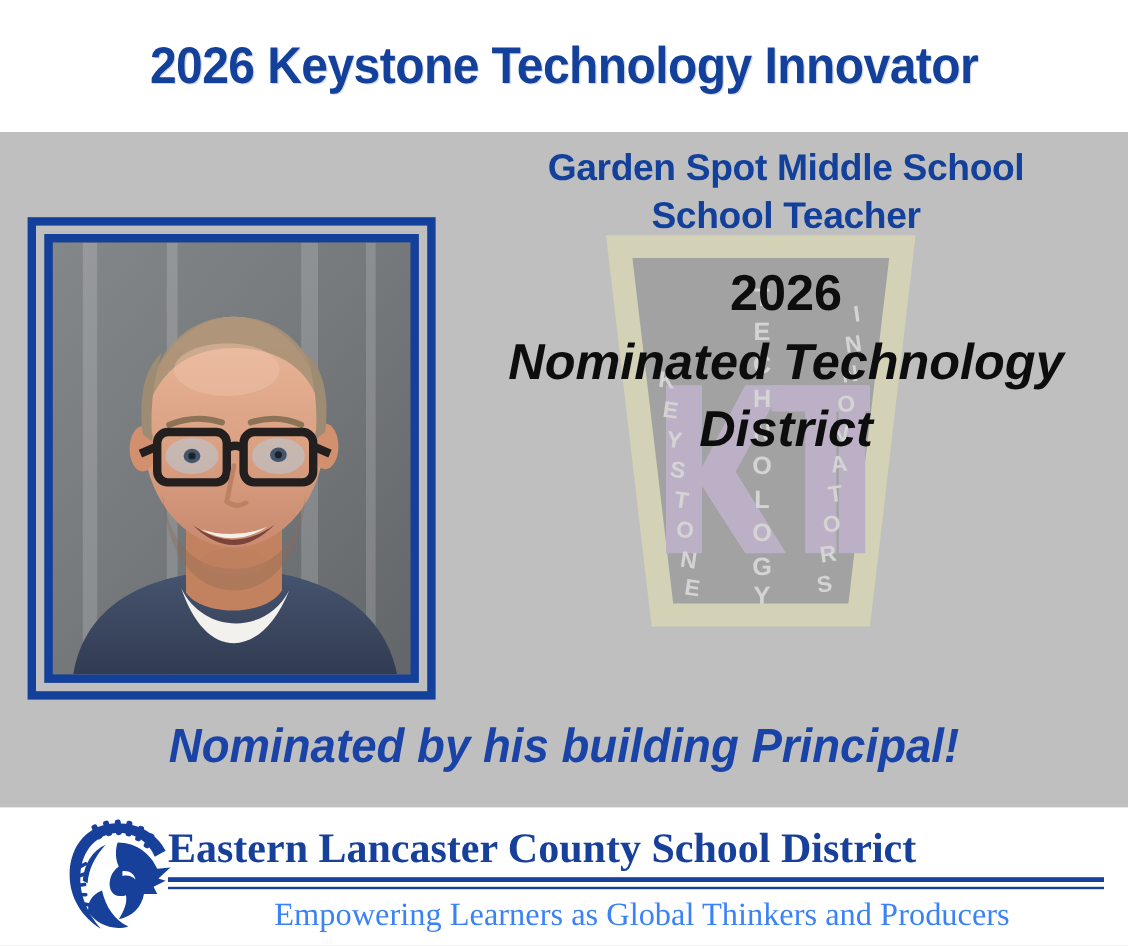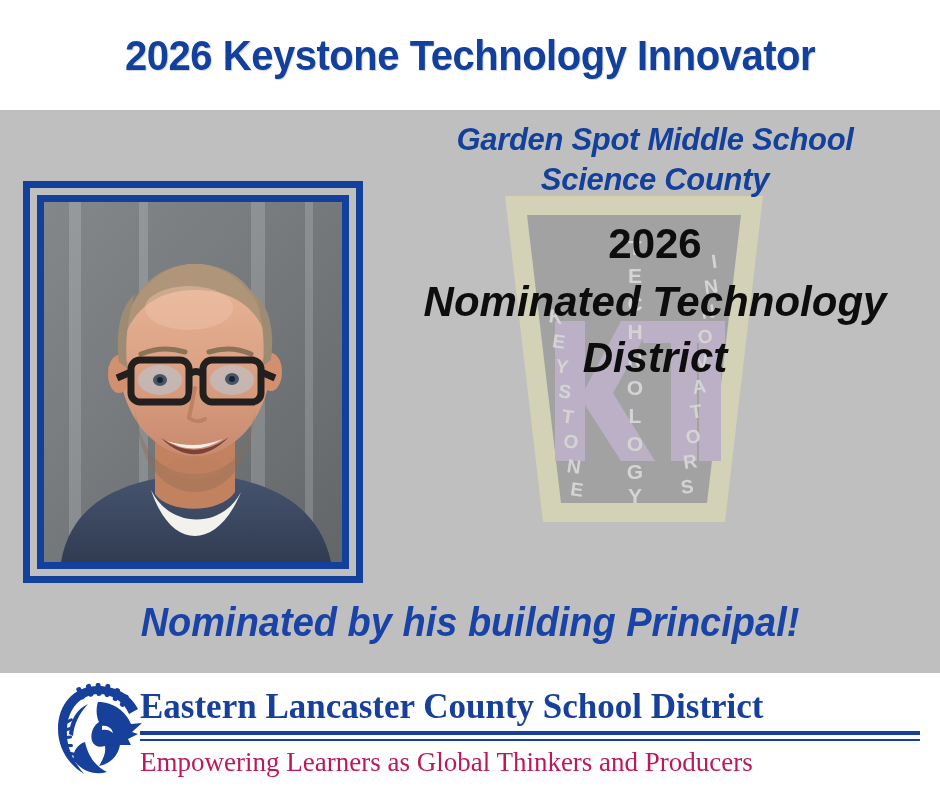--- a/index.html
+++ b/index.html
@@ -87,21 +87,20 @@
     margin:0 0 22px 0;
   }
   .school, .role{
     font-family:"Liberation Sans",sans-serif;
     font-weight:bold;
     font-size:31px;
     line-height:40px;
     color:#13409B;
     letter-spacing:-0.3px;
     margin:0;
-    font-style:italic;
   }
   .year{
     font-family:"Liberation Sans",sans-serif;
     font-weight:bold;
     font-size:42px;
     line-height:52px;
     color:#0d0d0d;
     margin:18px 0 4px 0;
   }
   .award-line{
@@ -153,23 +152,24 @@
     width:780px;height:4px;background:#17409B;margin-top:7px;
   }
   .rule-thin{
     width:780px;height:2px;background:#17409B;margin-top:4px;
   }
   .tagline{
     font-family:"Liberation Serif",serif;
     font-weight:normal;
     font-size:27px;
     line-height:32px;
-    color:#be185d;
+    color:#3b82f6;
     margin:5px 0 0 0;
     white-space:nowrap;
+    text-align:center;
   }
 </style>
 </head>
 <body>
 
 <div id="poster">
 
   <div class="header-band">
     <div class="header-title">2026 Keystone Technology Innovator</div>
   </div>
@@ -298,21 +298,21 @@
         <path d="M118 236 q34 24 68 -1 q-34 34 -68 1 Z" fill="#7a4238"></path>
         <path d="M124 239 q28 16 56 -2 q-28 11 -56 2 Z" fill="#f4efe8"></path>
 
         <ellipse cx="152" cy="266" rx="28" ry="11" fill="#b77e60" opacity=".35"></ellipse>
       </svg>
     </div>
   </div>
 
   <div class="text-col">
     <div class="school">Garden Spot Middle School</div>
-    <div class="role">Science County</div>
+    <div class="role">School Teacher</div>
     <div class="year">2026</div>
     <div class="award-line">Nominated Technology</div>
     <div class="award-line">District</div>
   </div>
 
   <div class="nominated">Nominated by his building Principal!</div>
 
   <div class="footer"></div>
 
   <div class="logo-mark">

